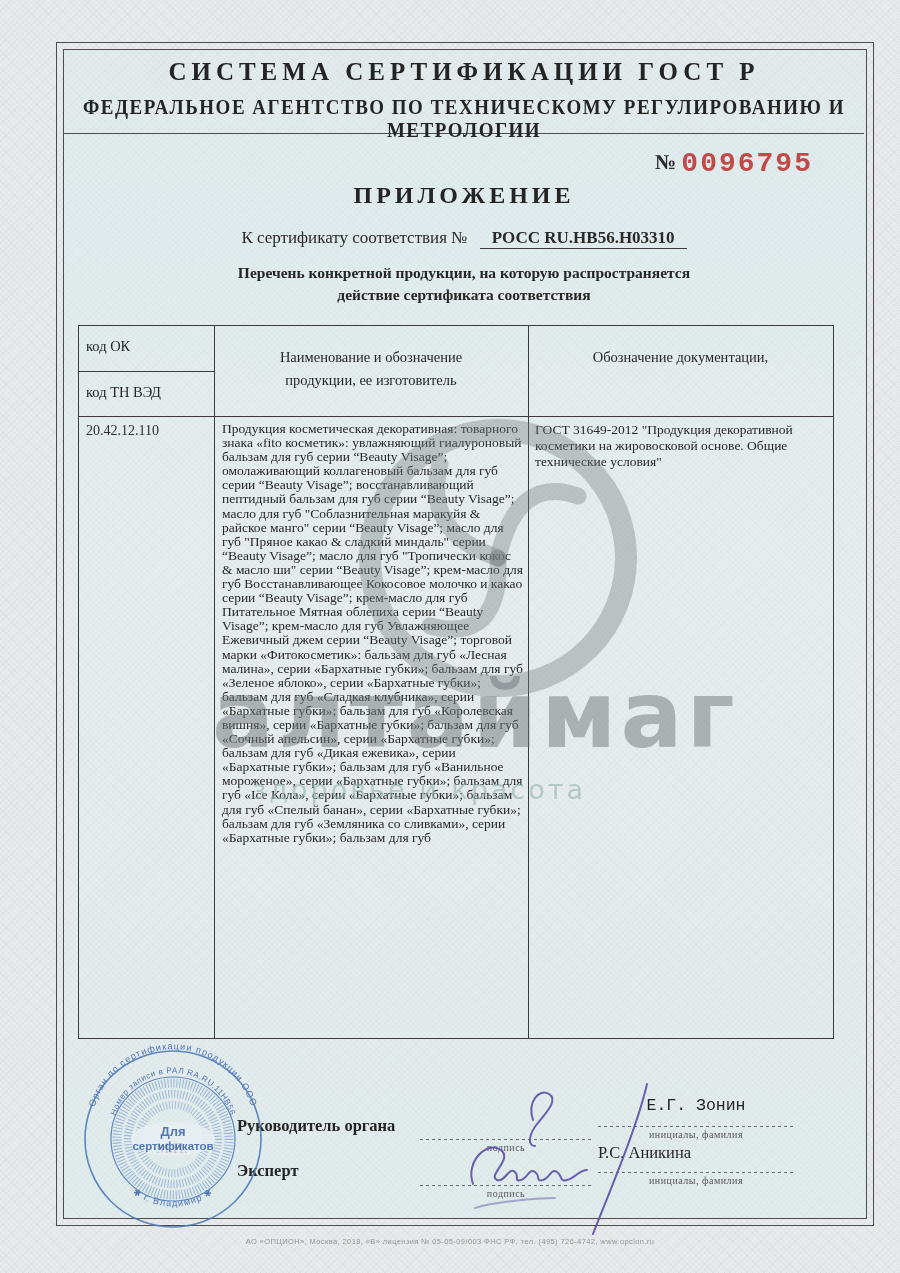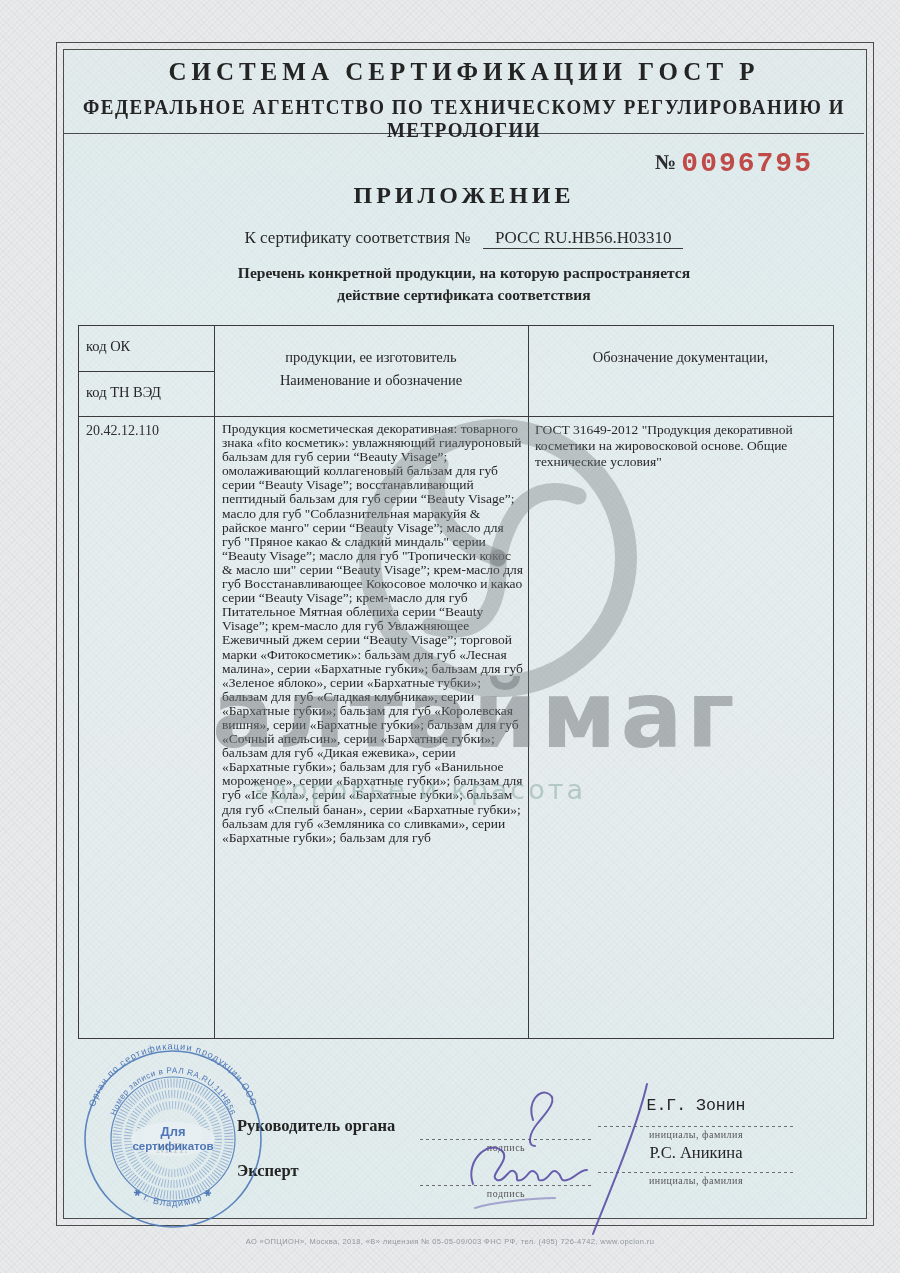--- a/index.html
+++ b/index.html
@@ -24,21 +24,21 @@
   .title2{left:64px;top:97px;width:800px;text-align:center;font-weight:bold;
     font-size:19px;letter-spacing:1.5px;color:#242424;transform:scaleY(1.05);}
 
   .blank-no{left:655px;top:148px;font-size:21px;color:#2c2c2c;font-weight:bold;}
   .blank-no .digits{font-family:"Liberation Mono",monospace;font-size:28px;font-weight:bold;
     color:#bf4a48;letter-spacing:2px;vertical-align:-2px;}
 
   .appendix-title{left:64px;top:182px;width:800px;text-align:center;font-weight:bold;
     font-size:24px;letter-spacing:4px;color:#242424;}
   .cert-line{left:64px;top:228px;width:800px;text-align:center;font-size:17px;color:#2a2a2a;}
-  .cert-line .num{border-bottom:1px solid #3a3a3a;padding:0 12px 1px 12px;margin-left:8px;}
+  .cert-line .num{border-bottom:1px solid #3a3a3a;padding:0 12px 1px 12px;margin-left:8px;font-weight:bold;}
   .subtitle{left:64px;top:262px;width:800px;text-align:center;font-weight:bold;
     font-size:15.5px;color:#262626;line-height:22px;}
 
   
   .tbl{left:78px;top:325px;width:754px;height:712px;border:1px solid #3b3b3b;}
   .tbl .v1{left:135px;top:0;width:1px;height:712px;background:#3b3b3b;}
   .tbl .v2{left:449px;top:0;width:1px;height:712px;background:#3b3b3b;}
   .tbl .hrow{left:0;top:90px;width:754px;height:1px;background:#3b3b3b;}
   .tbl .hsub{left:0;top:45px;width:135px;height:1px;background:#3b3b3b;}
   .th{font-size:14.5px;color:#262626;}
@@ -99,43 +99,43 @@
 
 <div class="abs tbl">
   <div class="abs v1"></div>
   <div class="abs v2"></div>
   <div class="abs hrow"></div>
   <div class="abs hsub"></div>
 
   <div class="abs th cell-kod-ok">код ОК</div>
   <div class="abs th cell-kod-tn">код ТН ВЭД</div>
   <div class="abs th head2">
+    <div>Наименование и обозначение</div>
     <div>продукции, ее изготовитель</div>
-    <div>Наименование и обозначение</div>
   </div>
   <div class="abs th head3">
     <div>Обозначение документации,</div>
   </div>
 
   <div class="abs cell-code">20.42.12.110</div>
   <div class="abs cell-products">Продукция косметическая декоративная: товарного знака «fito косметик»: увлажняющий гиалуроновый бальзам для губ серии “Beauty Visage”; омолаживающий коллагеновый бальзам для губ серии “Beauty Visage”; восстанавливающий пептидный бальзам для губ серии “Beauty Visage”; масло для губ "Соблазнительная маракуйя &amp; райское манго" серии “Beauty Visage”; масло для губ "Пряное какао &amp; сладкий миндаль" серии “Beauty Visage”; масло для губ "Тропически кокос &amp; масло ши" серии “Beauty Visage”; крем-масло для губ Восстанавливающее Кокосовое молочко и какао серии “Beauty Visage”; крем-масло для губ Питательное Мятная облепиха серии “Beauty Visage”; крем-масло для губ Увлажняющее Ежевичный джем серии “Beauty Visage”; торговой марки «Фитокосметик»: бальзам для губ «Лесная малина», серии «Бархатные губки»; бальзам для губ «Зеленое яблоко», серии «Бархатные губки»; бальзам для губ «Сладкая клубника», серии «Бархатные губки»; бальзам для губ «Королевская вишня», серии «Бархатные губки»; бальзам для губ «Сочный апельсин», серии «Бархатные губки»; бальзам для губ «Дикая ежевика», серии «Бархатные губки»; бальзам для губ «Ванильное мороженое», серии «Бархатные губки»; бальзам для губ «Ice Кола», серии «Бархатные губки»; бальзам для губ «Спелый банан», серии «Бархатные губки»; бальзам для губ «Земляника со сливками», серии «Бархатные губки»; бальзам для губ</div>
   <div class="abs cell-docs">ГОСТ 31649-2012 "Продукция декоративной косметики на жировосковой основе. Общие технические условия"</div>
 </div>
 
 <div class="abs sig-role" style="left:237px;top:1116px;">Руководитель органа</div>
 <div class="abs dash-line" style="left:420px;top:1139px;width:172px;"></div>
 <div class="abs tiny-cap" style="left:420px;top:1142px;width:172px;text-align:center;">подпись</div>
 <div class="abs sig-name" style="left:598px;top:1096px;width:196px;text-align:center;font-family:Liberation Mono, monospace;">Е.Г. Зонин</div>
 <div class="abs dash-line" style="left:598px;top:1126px;width:196px;"></div>
 <div class="abs tiny-cap" style="left:598px;top:1129px;width:196px;text-align:center;">инициалы, фамилия</div>
 
 <div class="abs sig-role" style="left:237px;top:1161px;">Эксперт</div>
 <div class="abs dash-line" style="left:420px;top:1185px;width:172px;"></div>
 <div class="abs tiny-cap" style="left:420px;top:1188px;width:172px;text-align:center;">подпись</div>
-<div class="abs sig-name" style="left:598px;top:1143px;width:196px;text-align:center;">Р.С. Аникина</div>
+<div class="abs sig-name" style="left:598px;top:1143px;width:196px;text-align:left;">Р.С. Аникина</div>
 <div class="abs dash-line" style="left:598px;top:1172px;width:196px;"></div>
 <div class="abs tiny-cap" style="left:598px;top:1175px;width:196px;text-align:center;">инициалы, фамилия</div>
 
 <svg class="abs stamp-wrap" viewBox="0 0 190 190" opacity="0.88">
   <defs>
     <path id="arcOuterTop" d="M 14,100 A 82,82 0 1 1 176,100"></path>
     <path id="arcOuterBottom" d="M 26,108 A 71,71 0 0 0 164,108"></path>
     <path id="arcInnerTop" d="M 36,100 A 60,60 0 1 1 154,100"></path>
   </defs>
   <circle cx="95" cy="95" r="88" fill="none" stroke="#4a79b8" stroke-width="1.6"></circle>

